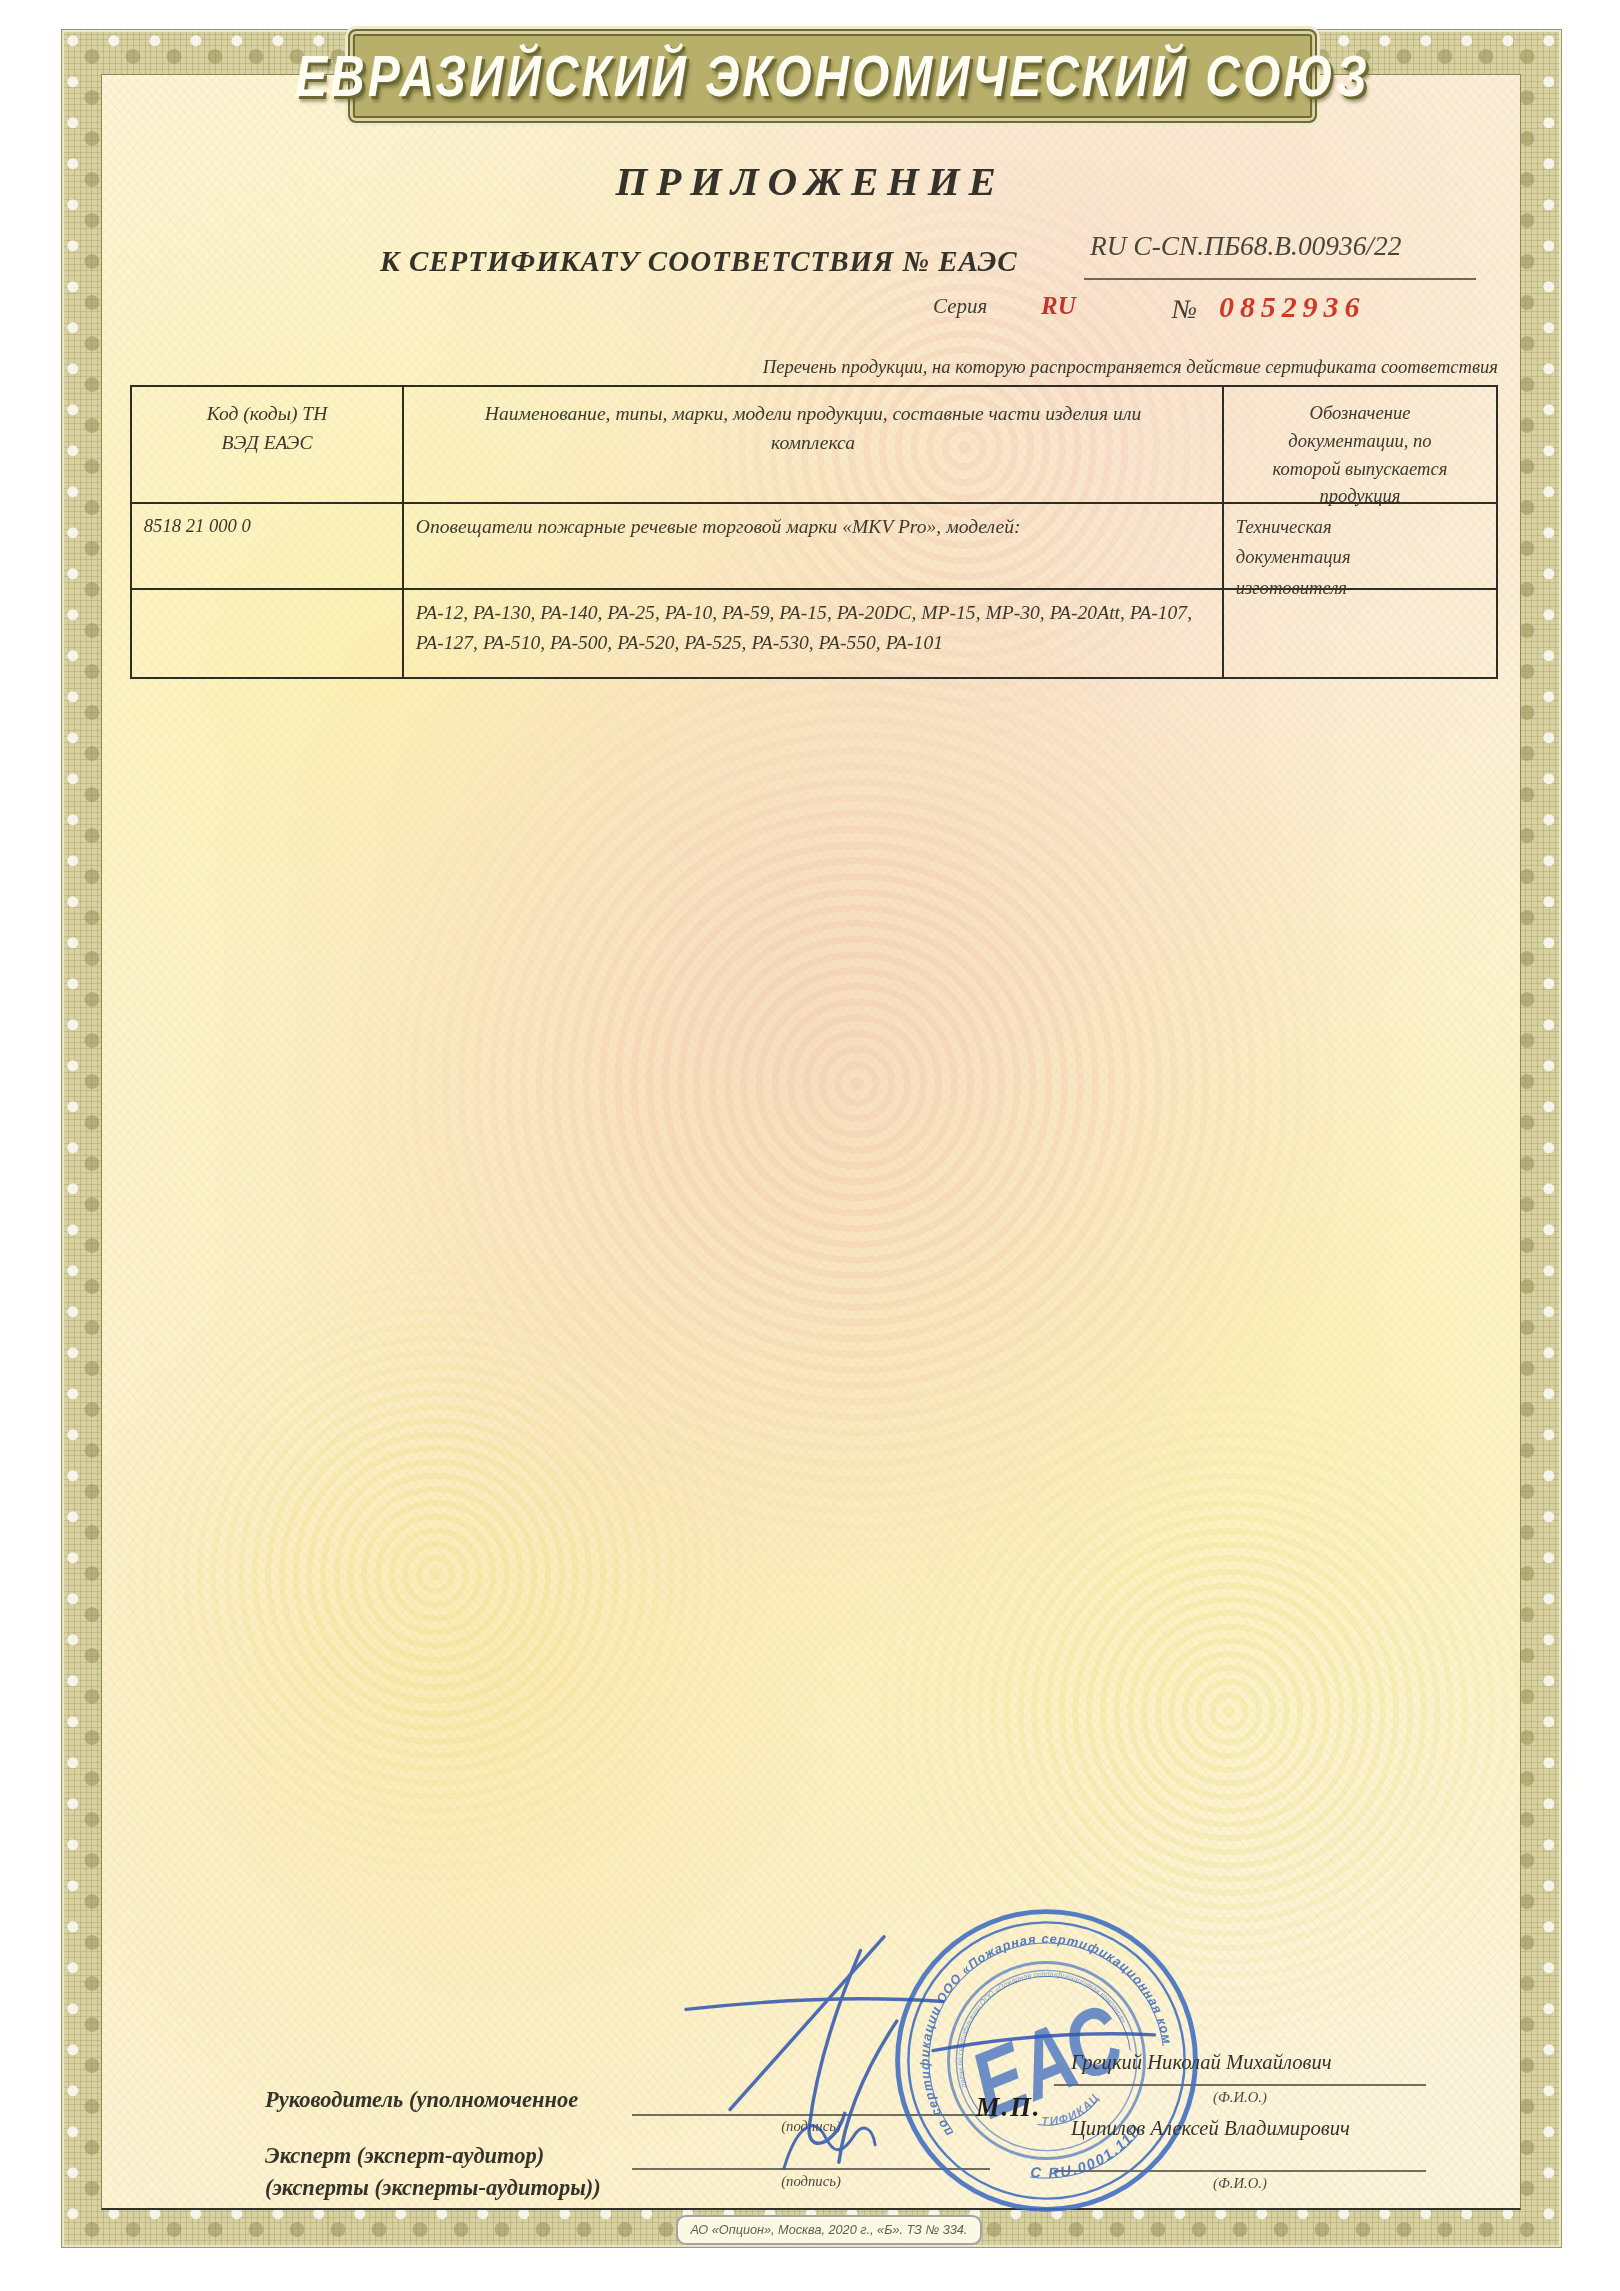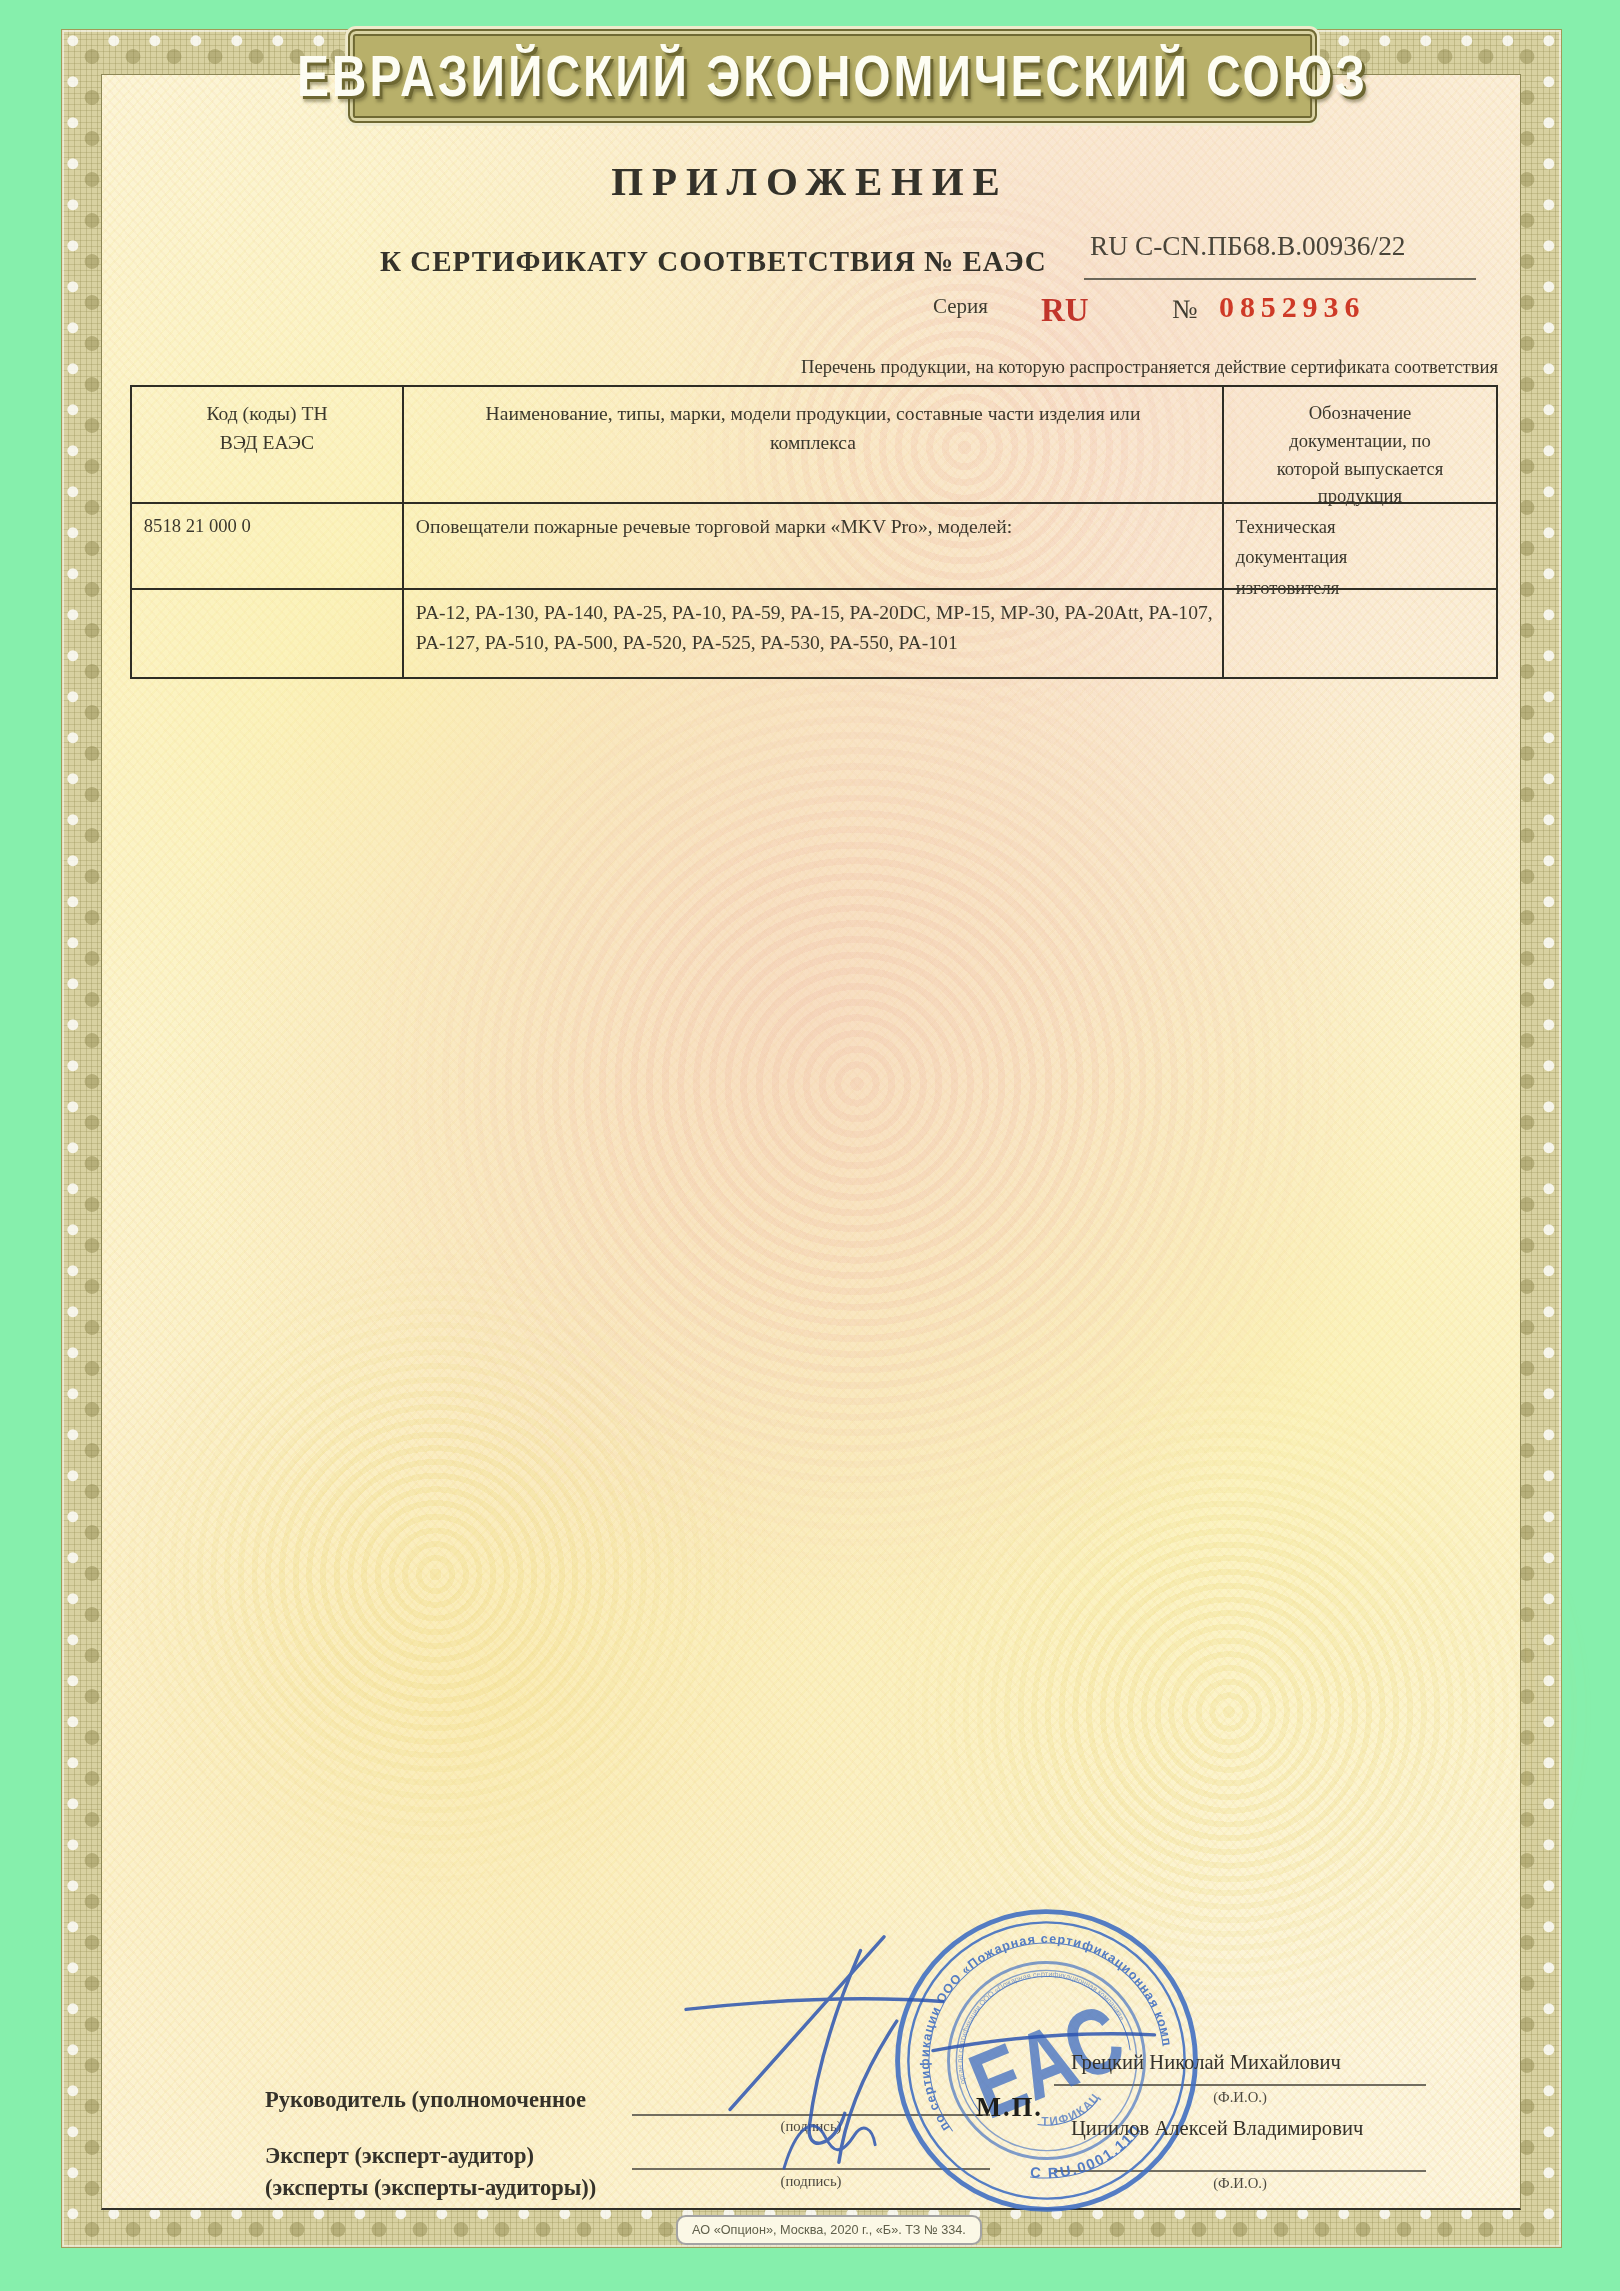--- a/index.html
+++ b/index.html
@@ -1,19 +1,19 @@
 <!DOCTYPE html>
 <html><head>
 <meta charset="utf-8">
 <style>
   html,body{margin:0;padding:0;background:#e8e6da;}
   .page{
     position:relative;width:1620px;height:2292px;margin:0 auto;
-    background:#86efac;overflow:hidden;
-    font-family:"Liberation Serif", serif;color:#3b372c;
+    background:#ffffff;overflow:hidden;
+    font-family:"Liberation Serif", serif;color:#3b372c;font-style:italic;
   }
   
   .band-frame{
     position:absolute;left:61px;top:29px;width:1499px;height:2217px;
     background-color:#d8d1a1;
     background-image:
       radial-gradient(circle at 10.8px 10.8px, rgba(255,255,255,.8) 4.9px, rgba(255,255,255,0) 5.9px),
       radial-gradient(circle at 30px 26.5px, rgba(140,133,76,.45) 6.9px, rgba(140,133,76,0) 7.8px),
       repeating-linear-gradient(90deg, rgba(150,143,85,.35) 0 1px, transparent 1px 5.9px),
       repeating-linear-gradient(0deg, rgba(150,143,85,.30) 0 1px, transparent 1px 5.9px);
@@ -62,21 +62,21 @@
   }
   .abs{position:absolute;}
   .title{
     left:0;top:157px;width:100%;text-align:center;z-index:3;
     font-size:41px;font-weight:bold;letter-spacing:8.8px;color:#34322a;
   }
   .subtitle{left:380px;top:245px;font-size:29px;font-weight:bold;letter-spacing:1px;color:#34322a;z-index:3;}
   .cert-number{left:1090px;top:231px;font-size:27.4px;color:#49453a;z-index:3;white-space:nowrap;}
   .cert-underline{left:1084px;top:278px;width:392px;border-bottom:2px solid #6b675a;z-index:3;}
   .series-label{left:933px;top:294px;font-size:21px;color:#3f3c31;z-index:3;}
-  .series-value{left:1041px;top:292px;font-size:33px;font-weight:bold;color:#c1352a;z-index:3;}
+  .series-value{left:1041px;top:292px;font-size:25px;font-weight:bold;color:#c1352a;z-index:3;}
   .number-label{left:1172px;top:294px;font-size:26.5px;color:#3f3c31;z-index:3;}
   .form-number{left:1219px;top:290px;font-size:30px;font-weight:bold;letter-spacing:5.9px;color:#ce3a27;z-index:3;}
   .table-caption{left:130px;top:356px;width:1368px;text-align:right;font-size:18.6px;color:#3a372c;z-index:3;}
   
   .ptable{
     left:130px;top:385px;width:1368px;height:294px;z-index:3;
     border:2px solid #2e2d25;box-sizing:border-box;
     display:grid;grid-template-columns:272px 820px 1fr;grid-template-rows:117px 86px 1fr;
   }
   .cell{box-sizing:border-box;border-right:2px solid #2e2d25;border-bottom:2px solid #2e2d25;

